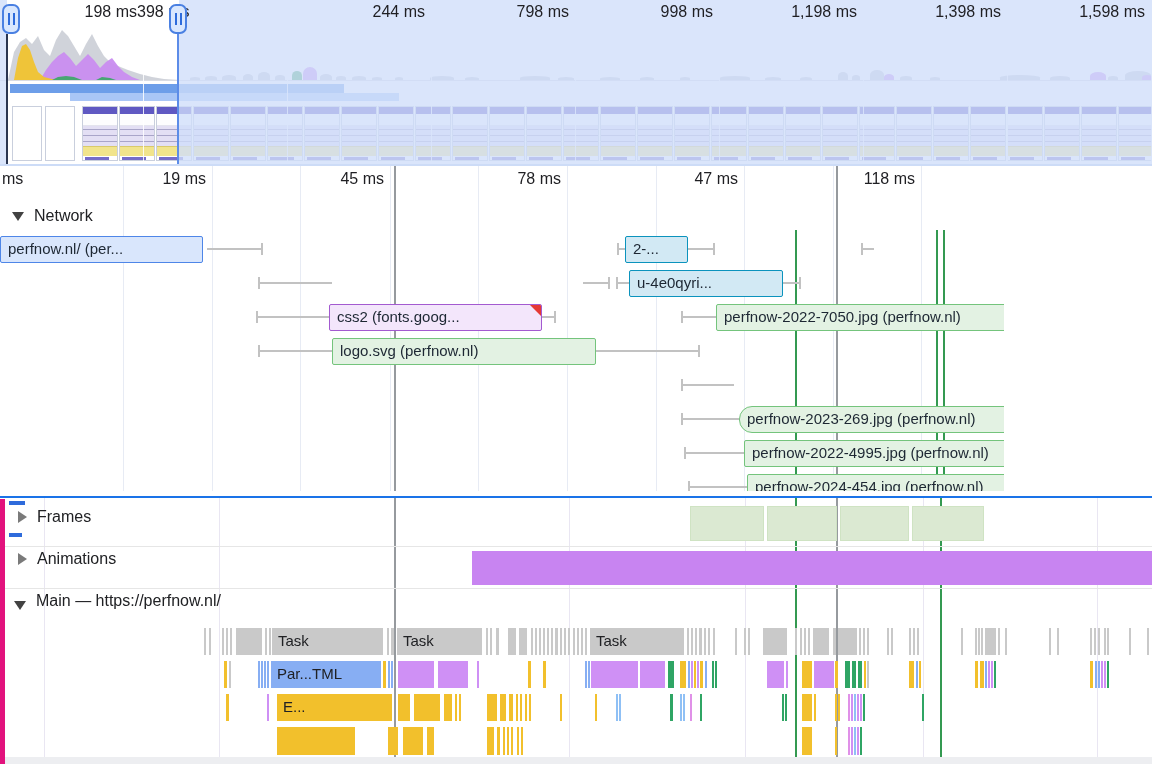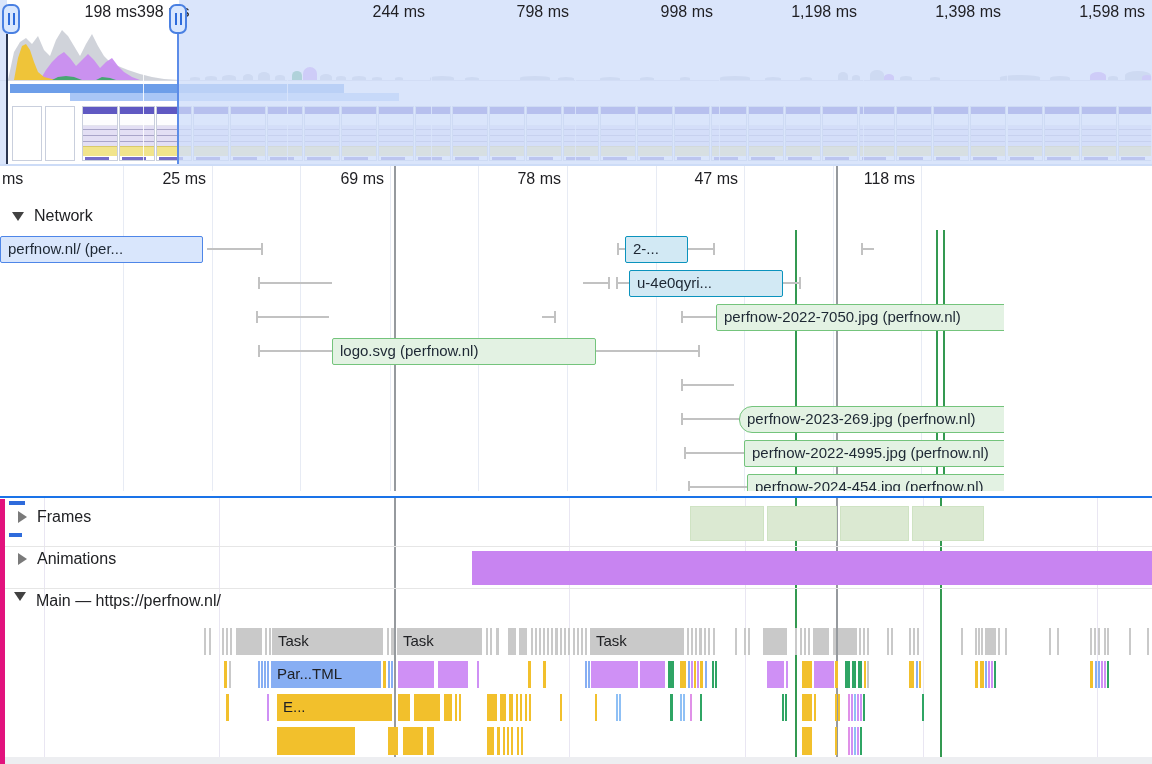--- a/index.html
+++ b/index.html
@@ -343,22 +343,22 @@
     </div>
     <div id="net-rows"></div>
     <div id="marker-layer-net" class="abs" style="left:0;top:0;width:1152px;height:325px;">
         <div style="left: 394px; top: 0px; width: 2px; height: 325px; background: rgb(115, 120, 125); opacity: 0.75; position: absolute;"></div>
         <div style="left: 836px; top: 0px; width: 2px; height: 325px; background: rgb(115, 120, 125); opacity: 0.75; position: absolute;"></div>
         <div style="left: 795px; top: 64px; width: 2px; height: 261px; background: rgb(30, 142, 62); opacity: 0.9; position: absolute;"></div>
         <div style="left: 936px; top: 64px; width: 2px; height: 261px; background: rgb(30, 142, 62); opacity: 0.9; position: absolute;"></div>
         <div style="left: 943px; top: 64px; width: 2px; height: 261px; background: rgb(30, 142, 62); opacity: 0.9; position: absolute;"></div>
       </div>
     <div id="net-dots" class="abs" style="left:1008px;top:313px;">•••</div>
-  <div style="top: 4px; font-size: 16px; color: rgb(31, 31, 35); z-index: 1; white-space: nowrap; position: absolute; left: 86px; width: 120px; text-align: right;">25 ms</div>
-      <div style="top: 4px; font-size: 16px; color: rgb(31, 31, 35); z-index: 1; white-space: nowrap; position: absolute; left: 264px; width: 120px; text-align: right;">69 ms</div>
+  <div style="top: 4px; font-size: 16px; color: rgb(31, 31, 35); z-index: 1; white-space: nowrap; position: absolute; left: 86px; width: 120px; text-align: right;">19 ms</div>
+      <div style="top: 4px; font-size: 16px; color: rgb(31, 31, 35); z-index: 1; white-space: nowrap; position: absolute; left: 264px; width: 120px; text-align: right;">45 ms</div>
       <div style="top: 4px; font-size: 16px; color: rgb(31, 31, 35); z-index: 1; white-space: nowrap; position: absolute; left: 441px; width: 120px; text-align: right;">78 ms</div>
       <div style="top: 4px; font-size: 16px; color: rgb(31, 31, 35); z-index: 1; white-space: nowrap; position: absolute; left: 618px; width: 120px; text-align: right;">47 ms</div>
       <div style="top: 4px; font-size: 16px; color: rgb(31, 31, 35); z-index: 1; white-space: nowrap; position: absolute; left: 795px; width: 120px; text-align: right;">118 ms</div>
       <div style="top: 4px; font-size: 16px; color: rgb(31, 31, 35); z-index: 1; white-space: nowrap; position: absolute; left: 972px; width: 120px; text-align: right;">138 ms</div>
       <div style="left: 207px; top: 82px; width: 56px; height: 2px; background: rgb(194, 194, 194); z-index: 1; position: absolute;"></div>
       <div style="left: 261px; top: 77px; width: 2px; height: 12px; background: rgb(194, 194, 194); z-index: 1; position: absolute;"></div>
       <div style="left: 0px; top: 70px; width: 203px; height: 27px; background: rgb(217, 230, 252); border: 1.5px solid rgb(78, 134, 232); border-radius: 2px; box-sizing: border-box; z-index: 2; font-size: 15px; line-height: 23px; white-space: nowrap; overflow: hidden; color: rgb(29, 39, 51); padding-left: 7px; position: absolute;"><span style="position: relative; z-index: 1;">perfnow.nl/ (per...</span></div>
       <div style="left: 617px; top: 82px; width: 8px; height: 2px; background: rgb(194, 194, 194); z-index: 1; position: absolute;"></div>
       <div style="left: 617px; top: 77px; width: 2px; height: 12px; background: rgb(194, 194, 194); z-index: 1; position: absolute;"></div>
       <div style="left: 688px; top: 82px; width: 27px; height: 2px; background: rgb(194, 194, 194); z-index: 1; position: absolute;"></div>
@@ -372,20 +372,21 @@
       <div style="left: 608px; top: 111px; width: 2px; height: 12px; background: rgb(194, 194, 194); z-index: 1; position: absolute;"></div>
       <div style="left: 616px; top: 116px; width: 13px; height: 2px; background: rgb(194, 194, 194); z-index: 1; position: absolute;"></div>
       <div style="left: 616px; top: 111px; width: 2px; height: 12px; background: rgb(194, 194, 194); z-index: 1; position: absolute;"></div>
       <div style="left: 783px; top: 116px; width: 18px; height: 2px; background: rgb(194, 194, 194); z-index: 1; position: absolute;"></div>
       <div style="left: 799px; top: 111px; width: 2px; height: 12px; background: rgb(194, 194, 194); z-index: 1; position: absolute;"></div>
       <div style="left: 629px; top: 104px; width: 154px; height: 27px; background: rgb(210, 233, 244); border: 1.5px solid rgb(11, 147, 189); border-radius: 2px; box-sizing: border-box; z-index: 2; font-size: 15px; line-height: 23px; white-space: nowrap; overflow: visible; color: rgb(29, 39, 51); padding-left: 7px; position: absolute;"><span style="position: relative; z-index: 1;">u-4e0qyri...</span></div>
       <div style="left: 256px; top: 150px; width: 73px; height: 2px; background: rgb(194, 194, 194); z-index: 1; position: absolute;"></div>
       <div style="left: 256px; top: 145px; width: 2px; height: 12px; background: rgb(194, 194, 194); z-index: 1; position: absolute;"></div>
       <div style="left: 542px; top: 150px; width: 14px; height: 2px; background: rgb(194, 194, 194); z-index: 1; position: absolute;"></div>
       <div style="left: 554px; top: 145px; width: 2px; height: 12px; background: rgb(194, 194, 194); z-index: 1; position: absolute;"></div>
+      <div style="left: 329px; top: 138px; width: 213px; height: 27px; background: rgb(243, 230, 251); border: 1.5px solid rgb(163, 90, 208); border-radius: 2px; box-sizing: border-box; z-index: 2; font-size: 15px; line-height: 23px; white-space: nowrap; overflow: hidden; color: rgb(29, 39, 51); padding-left: 7px; position: absolute;">css2 (fonts.goog...<div class="red-corner"></div></div>
       <div style="left: 681px; top: 150px; width: 35px; height: 2px; background: rgb(194, 194, 194); z-index: 1; position: absolute;"></div>
       <div style="left: 681px; top: 145px; width: 2px; height: 12px; background: rgb(194, 194, 194); z-index: 1; position: absolute;"></div>
       <div style="left: 716px; top: 138px; width: 436px; height: 27px; background: rgb(227, 242, 227); border: 1.5px solid rgb(116, 196, 124); border-radius: 2px; box-sizing: border-box; z-index: 2; font-size: 15px; line-height: 23px; white-space: nowrap; overflow: hidden; color: rgb(29, 39, 51); padding-left: 7px; position: absolute;"><span style="position: relative; z-index: 1;">perfnow-2022-7050.jpg (perfnow.nl)</span></div>
       <div style="left: 258px; top: 184px; width: 74px; height: 2px; background: rgb(194, 194, 194); z-index: 1; position: absolute;"></div>
       <div style="left: 258px; top: 179px; width: 2px; height: 12px; background: rgb(194, 194, 194); z-index: 1; position: absolute;"></div>
       <div style="left: 596px; top: 184px; width: 104px; height: 2px; background: rgb(194, 194, 194); z-index: 1; position: absolute;"></div>
       <div style="left: 698px; top: 179px; width: 2px; height: 12px; background: rgb(194, 194, 194); z-index: 1; position: absolute;"></div>
       <div style="left: 332px; top: 172px; width: 264px; height: 27px; background: rgb(227, 242, 227); border: 1.5px solid rgb(116, 196, 124); border-radius: 2px; box-sizing: border-box; z-index: 2; font-size: 15px; line-height: 23px; white-space: nowrap; overflow: hidden; color: rgb(29, 39, 51); padding-left: 7px; position: absolute;">logo.svg (perfnow.nl)</div>
       <div style="left: 681px; top: 218px; width: 53px; height: 2px; background: rgb(194, 194, 194); z-index: 1; position: absolute;"></div>
       <div style="left: 681px; top: 213px; width: 2px; height: 12px; background: rgb(194, 194, 194); z-index: 1; position: absolute;"></div>
@@ -426,21 +427,21 @@
       </div>
 
     <div class="abs" style="left:18px;top:52px;display:flex;align-items:center;gap:10px;z-index:4;">
       <span class="tri-right"></span>
       <span class="sec-label">Animations</span>
     </div>
     <div id="animation-bar-holder">
         <div style="left: 472px; top: 53px; width: 680px; height: 34px; background: rgb(200, 132, 241); z-index: 2; position: absolute;"></div>
       </div>
 
-    <div class="abs" style="left:14px;top:94px;display:flex;align-items:flex-start;gap:10px;z-index:4;">
+    <div class="abs" style="left:14px;top:94px;display:flex;align-items:flex-end;gap:10px;z-index:4;">
       <span class="tri-down"></span>
       <span class="sec-label">Main — https://perfnow.nl/</span>
     </div>
 
     <div id="flame-layer">
         <div style="left: 204px; top: 130px; width: 2px; height: 27px; background: rgb(201, 201, 201); z-index: 2; font-size: 15px; line-height: 26px; color: rgb(32, 33, 36); white-space: nowrap; overflow: hidden; position: absolute;"></div>
         <div style="left: 209px; top: 130px; width: 2px; height: 27px; background: rgb(201, 201, 201); z-index: 2; font-size: 15px; line-height: 26px; color: rgb(32, 33, 36); white-space: nowrap; overflow: hidden; position: absolute;"></div>
         <div style="left: 222px; top: 130px; width: 2px; height: 27px; background: rgb(201, 201, 201); z-index: 2; font-size: 15px; line-height: 26px; color: rgb(32, 33, 36); white-space: nowrap; overflow: hidden; position: absolute;"></div>
         <div style="left: 226px; top: 130px; width: 2px; height: 27px; background: rgb(201, 201, 201); z-index: 2; font-size: 15px; line-height: 26px; color: rgb(32, 33, 36); white-space: nowrap; overflow: hidden; position: absolute;"></div>
         <div style="left: 230px; top: 130px; width: 2px; height: 27px; background: rgb(201, 201, 201); z-index: 2; font-size: 15px; line-height: 26px; color: rgb(32, 33, 36); white-space: nowrap; overflow: hidden; position: absolute;"></div>

